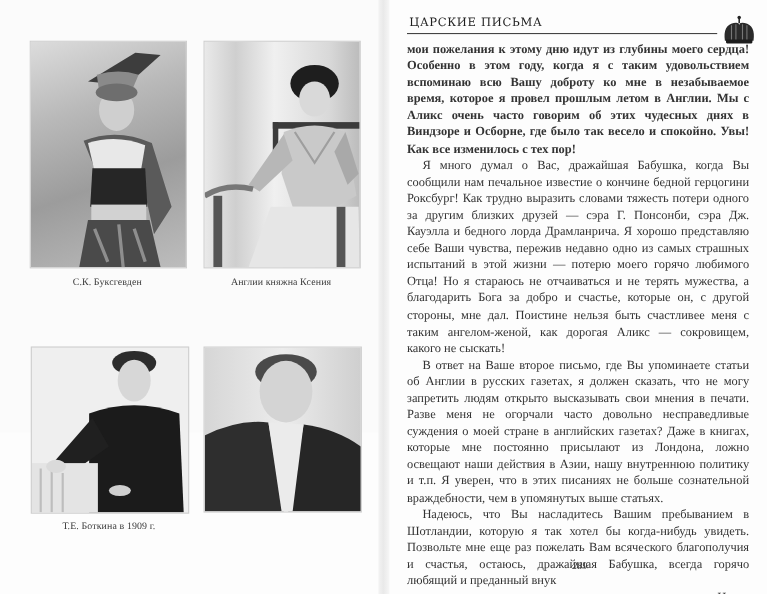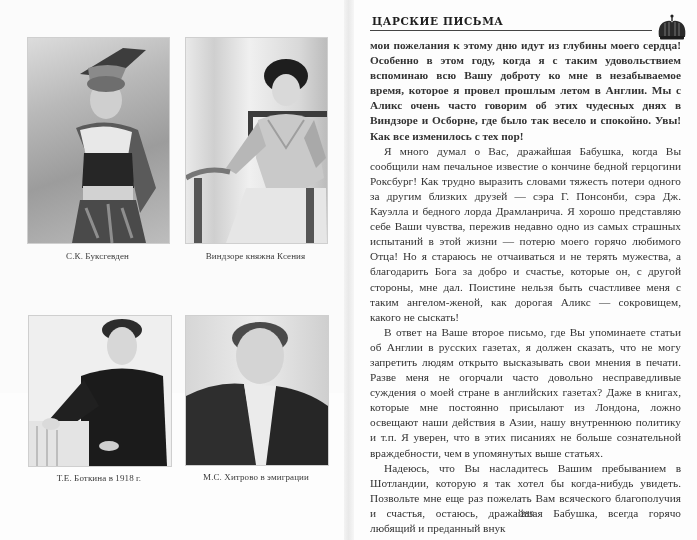--- a/index.html
+++ b/index.html
@@ -14,21 +14,21 @@
   
   #p1 { left: 27px; top: 37px; width: 141px; height: 205px; background: linear-gradient(160deg, #dcdcdc 0%, #b9b9b9 30%, #9c9c9c 60%, #bdbdbd 100%); }
   
   #p2 { left: 185px; top: 37px; width: 141px; height: 205px; background: linear-gradient(90deg, #e9e9e9 0%, #cfcfcf 20%, #f0f0f0 45%, #d9d9d9 80%, #bcbcbc 100%); }
   
   #p3 { left: 28px; top: 315px; width: 142px; height: 150px; background: #efefef; }
   
   #p4 { left: 185px; top: 315px; width: 142px; height: 149px; background: linear-gradient(90deg, #d6d6d6 0%, #ececec 50%, #cfcfcf 100%); }
 
   
-  .running-head { position: absolute; left: 372px; top: 15px; font-size: 10.5px; font-weight: bold; letter-spacing: 0.6px; color: #1e1e1e; font-family: "DejaVu Serif", serif; }
+  .running-head { position: absolute; left: 372px; top: 15px; font-size: 10.5px; font-weight: normal; letter-spacing: 0.6px; color: #1e1e1e; font-family: "DejaVu Serif", serif; }
   .head-rule { position: absolute; left: 370px; top: 30px; width: 282px; height: 1px; background: #444; }
   .crown { position: absolute; left: 655px; top: 13px; width: 34px; height: 28px; }
 
   .body-text { position: absolute; left: 370px; top: 38px; width: 311px; font-size: 11.3px; line-height: 15.1px; color: #333; text-align: justify; }
   .body-text p { margin: 0; text-indent: 14px; }
   .body-text p.noindent { text-indent: 0; font-weight: bold; }
   .signature { text-align: right; font-style: italic; padding-right: 2px; }
   .page-number { position: absolute; left: 515px; top: 509px; width: 24px; text-align: center; font-size: 9px; color: #333; font-style: italic; }
 </style>
 </head>
@@ -77,56 +77,55 @@
         <path d="M72 84 L40 130 L50 136 L80 108 Z" fill="#b7b7b7"></path>
         <path d="M128 82 L140 120 L130 130 L118 100 Z" fill="#a9a9a9"></path>
 
         <path d="M60 150 L140 150 L141 205 L40 205 Z" fill="#e6e6e6"></path>
 
         <rect x="8" y="140" width="8" height="65" fill="#555"></rect>
         <rect x="120" y="150" width="8" height="55" fill="#555"></rect>
         <path d="M0 140 Q20 128 44 134" stroke="#777" stroke-width="5" fill="none"></path>
       </svg>
     </div>
-    <div class="caption" style="left:180px; top:251px; width:151px;">Виндзоре княжна Ксения</div>
+    <div class="caption" style="left:180px; top:251px; width:151px;">Англии княжна Ксения</div>
 
     <div class="photo" id="p3">
       <svg width="142" height="150" viewBox="0 0 142 150">
 
         <ellipse cx="93" cy="14" rx="20" ry="11" fill="#2c2c2c"></ellipse>
 
         <ellipse cx="93" cy="30" rx="15" ry="19" fill="#d7d7d7"></ellipse>
 
         <path d="M52 60 Q93 45 134 60 L138 150 L52 150 Z" fill="#1b1b1b"></path>
 
         <path d="M55 64 L20 104 L30 118 L70 90 Z" fill="#202020"></path>
 
         <rect x="0" y="105" width="60" height="45" fill="#e4e4e4"></rect>
         <path d="M8 110 L8 150 M18 112 L18 150 M28 114 L28 150" stroke="#bdbdbd" stroke-width="2"></path>
 
         <ellipse cx="22" cy="108" rx="9" ry="6" fill="#dadada"></ellipse>
         <ellipse cx="80" cy="130" rx="10" ry="5" fill="#cfcfcf"></ellipse>
       </svg>
     </div>
-    <div class="caption" style="left:28px; top:473px; width:142px;">Т.Е. Боткина в 1918 г.</div>
+    <div class="caption" style="left:28px; top:473px; width:142px;">Т.Е. Боткина в 1909 г.</div>
 
     <div class="photo" id="p4">
       <svg width="142" height="149" viewBox="0 0 142 149">
 
         <ellipse cx="74" cy="22" rx="28" ry="16" fill="#4a4a4a"></ellipse>
 
         <ellipse cx="74" cy="40" rx="24" ry="28" fill="#d4d4d4"></ellipse>
 
         <path d="M0 80 Q30 65 58 68 L72 149 L0 149 Z" fill="#2e2e2e"></path>
         <path d="M90 70 Q120 74 142 90 L142 149 L76 149 Z" fill="#262626"></path>
 
         <path d="M58 68 L90 70 L80 149 L70 149 Z" fill="#ebebeb"></path>
       </svg>
     </div>
-    <div class="caption" style="left:180px; top:472px; width:152px;">М.С. Хитрово в эмиграции</div>
   </div>
 
   <div class="gutter"></div>
 
   <div class="page-right-wrap">
     <div class="running-head">ЦАРСКИЕ ПИСЬМА</div>
     <div class="head-rule"></div>
     <svg class="crown" viewBox="0 0 34 28">
       <circle cx="17" cy="3" r="1.6" fill="#222"></circle>
       <rect x="16.3" y="3" width="1.4" height="5" fill="#222"></rect>

